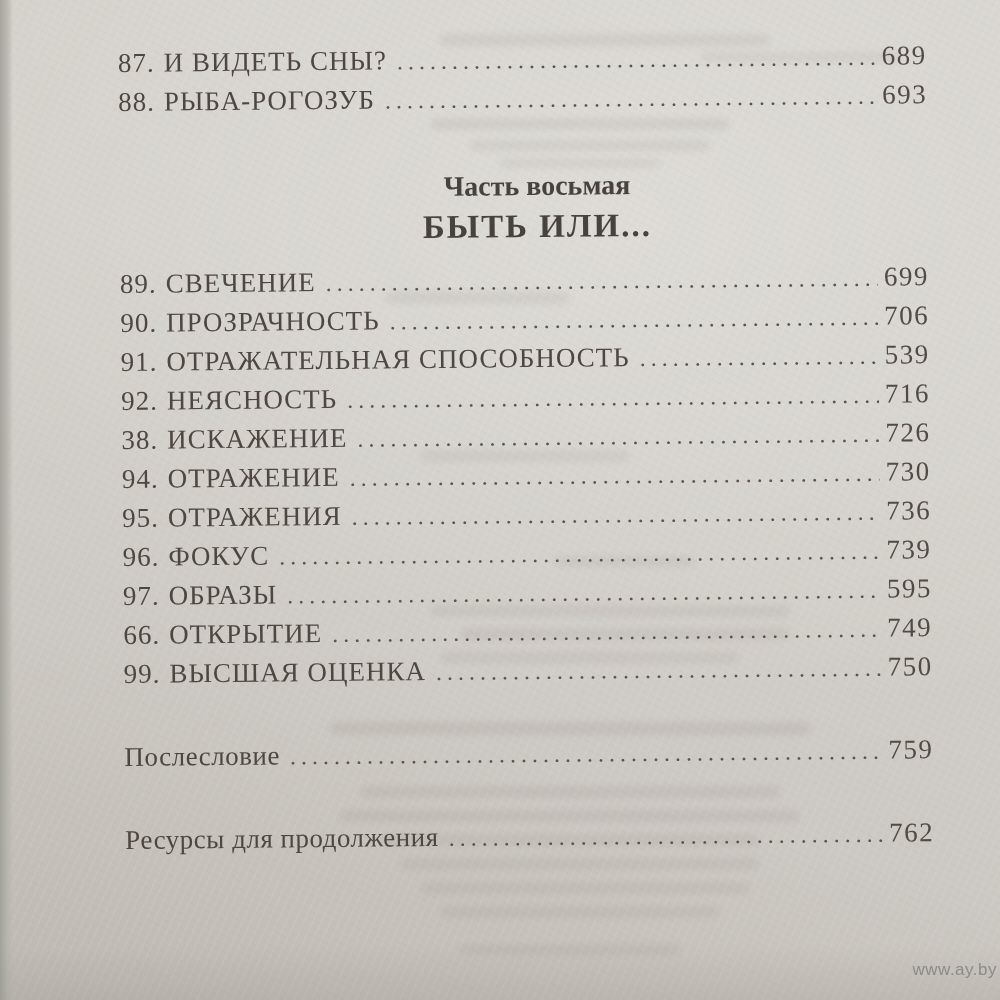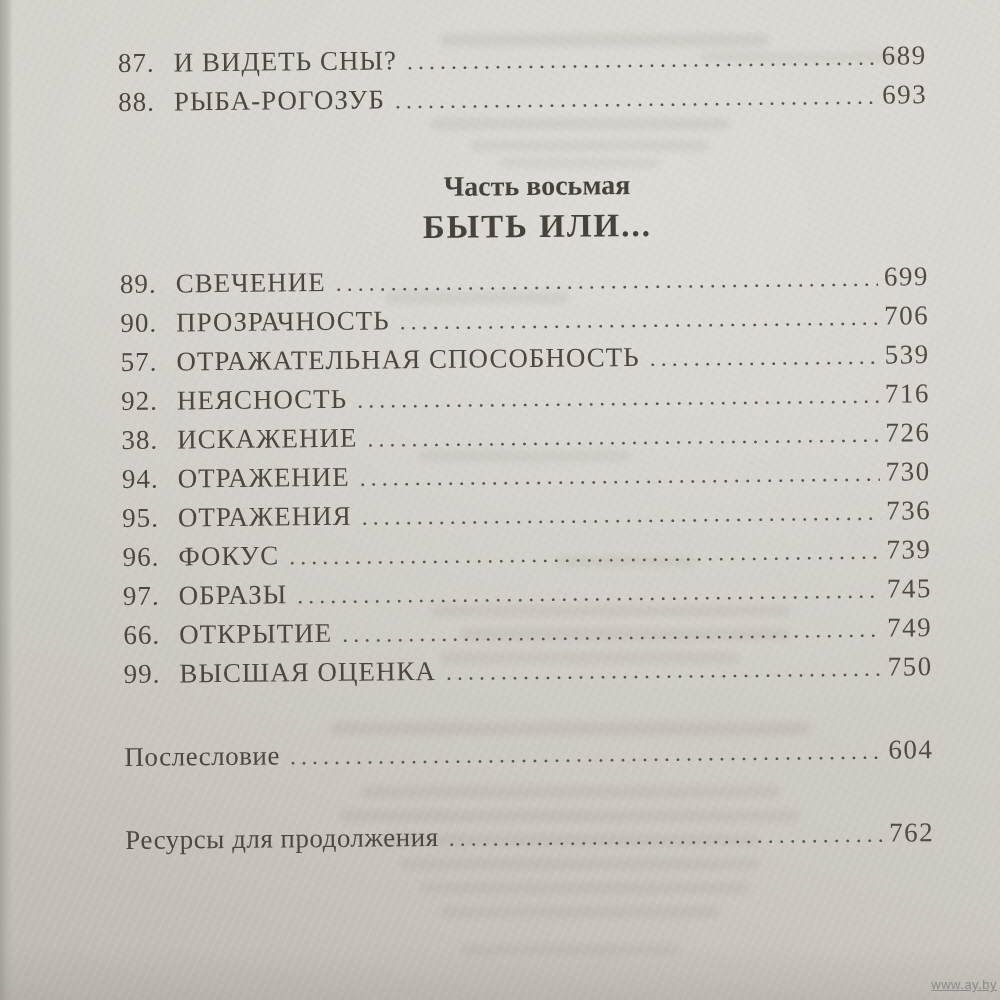--- a/index.html
+++ b/index.html
@@ -32,44 +32,43 @@
 
   .content{
     position:absolute;left:120px;right:58px;top:44px;
     transform:rotate(-0.55deg);transform-origin:50% 30%;
     color:#4e4740;
   }
   .row{
     display:flex;align-items:baseline;height:39px;
     font-size:27px;letter-spacing:1px;white-space:nowrap;
   }
-  .num{margin-right:19px;}
+  .num{margin-right:9px;}
   .leader{
     flex:1;overflow:hidden;white-space:nowrap;margin:0 6px 0 10px;
     color:#5b544c;font-size:24px;
   }
   .leader::after{
     content:"....................................................................................................";
     letter-spacing:5px;
   }
   .pg{width:58px;color:#514b43;letter-spacing:1.5px;}
 
   .part-heading{margin-top:45px;text-align:center;padding-left:14px;color:#47423c;}
   .part-label{font-weight:bold;font-size:28px;line-height:38px;}
   .part-title{font-weight:bold;font-size:33px;line-height:42px;letter-spacing:2px;}
 
   .entries{margin-top:18px;}
   .gap-back{margin-top:44px;}
   .back .row{letter-spacing:0.5px;}
 
   .watermark{
-    position:absolute;right:3px;bottom:8px;
-    font-family:"Liberation Sans", sans-serif;font-size:13px;color:#8b8b87;
+    position:absolute;right:3px;bottom:20px;
+    font-family:"Liberation Sans", sans-serif;font-size:17px;color:#8b8b87;
     letter-spacing:0.5px;
-    text-decoration:underline;
   }
 </style>
 </head>
 <body>
 
 <div class="photo">
   <div class="texture"></div>
   <div class="edge-left"></div>
   <div class="edge-bottom"></div>
 
@@ -120,21 +119,21 @@
         <span class="leader"></span>
         <span class="pg">699</span>
       </div>
       <div class="row">
         <span class="num">90.</span>
         <span class="title">ПРОЗРАЧНОСТЬ</span>
         <span class="leader"></span>
         <span class="pg">706</span>
       </div>
       <div class="row">
-        <span class="num">57.</span>
+        <span class="num">91.</span>
         <span class="title">ОТРАЖАТЕЛЬНАЯ СПОСОБНОСТЬ</span>
         <span class="leader"></span>
         <span class="pg">539</span>
       </div>
       <div class="row">
         <span class="num">92.</span>
         <span class="title">НЕЯСНОСТЬ</span>
         <span class="leader"></span>
         <span class="pg">716</span>
       </div>
@@ -159,41 +158,41 @@
       <div class="row">
         <span class="num">96.</span>
         <span class="title">ФОКУС</span>
         <span class="leader"></span>
         <span class="pg">739</span>
       </div>
       <div class="row">
         <span class="num">97.</span>
         <span class="title">ОБРАЗЫ</span>
         <span class="leader"></span>
-        <span class="pg">745</span>
+        <span class="pg">595</span>
       </div>
       <div class="row">
         <span class="num">66.</span>
         <span class="title">ОТКРЫТИЕ</span>
         <span class="leader"></span>
         <span class="pg">749</span>
       </div>
       <div class="row">
         <span class="num">99.</span>
         <span class="title">ВЫСШАЯ ОЦЕНКА</span>
         <span class="leader"></span>
         <span class="pg">750</span>
       </div>
     </div>
 
     <div class="back">
       <div class="row gap-back">
         <span class="title">Послесловие</span>
         <span class="leader"></span>
-        <span class="pg">604</span>
+        <span class="pg">759</span>
       </div>
       <div class="row gap-back">
         <span class="title">Ресурсы для продолжения</span>
         <span class="leader"></span>
         <span class="pg">762</span>
       </div>
     </div>
 
   </div>
 

